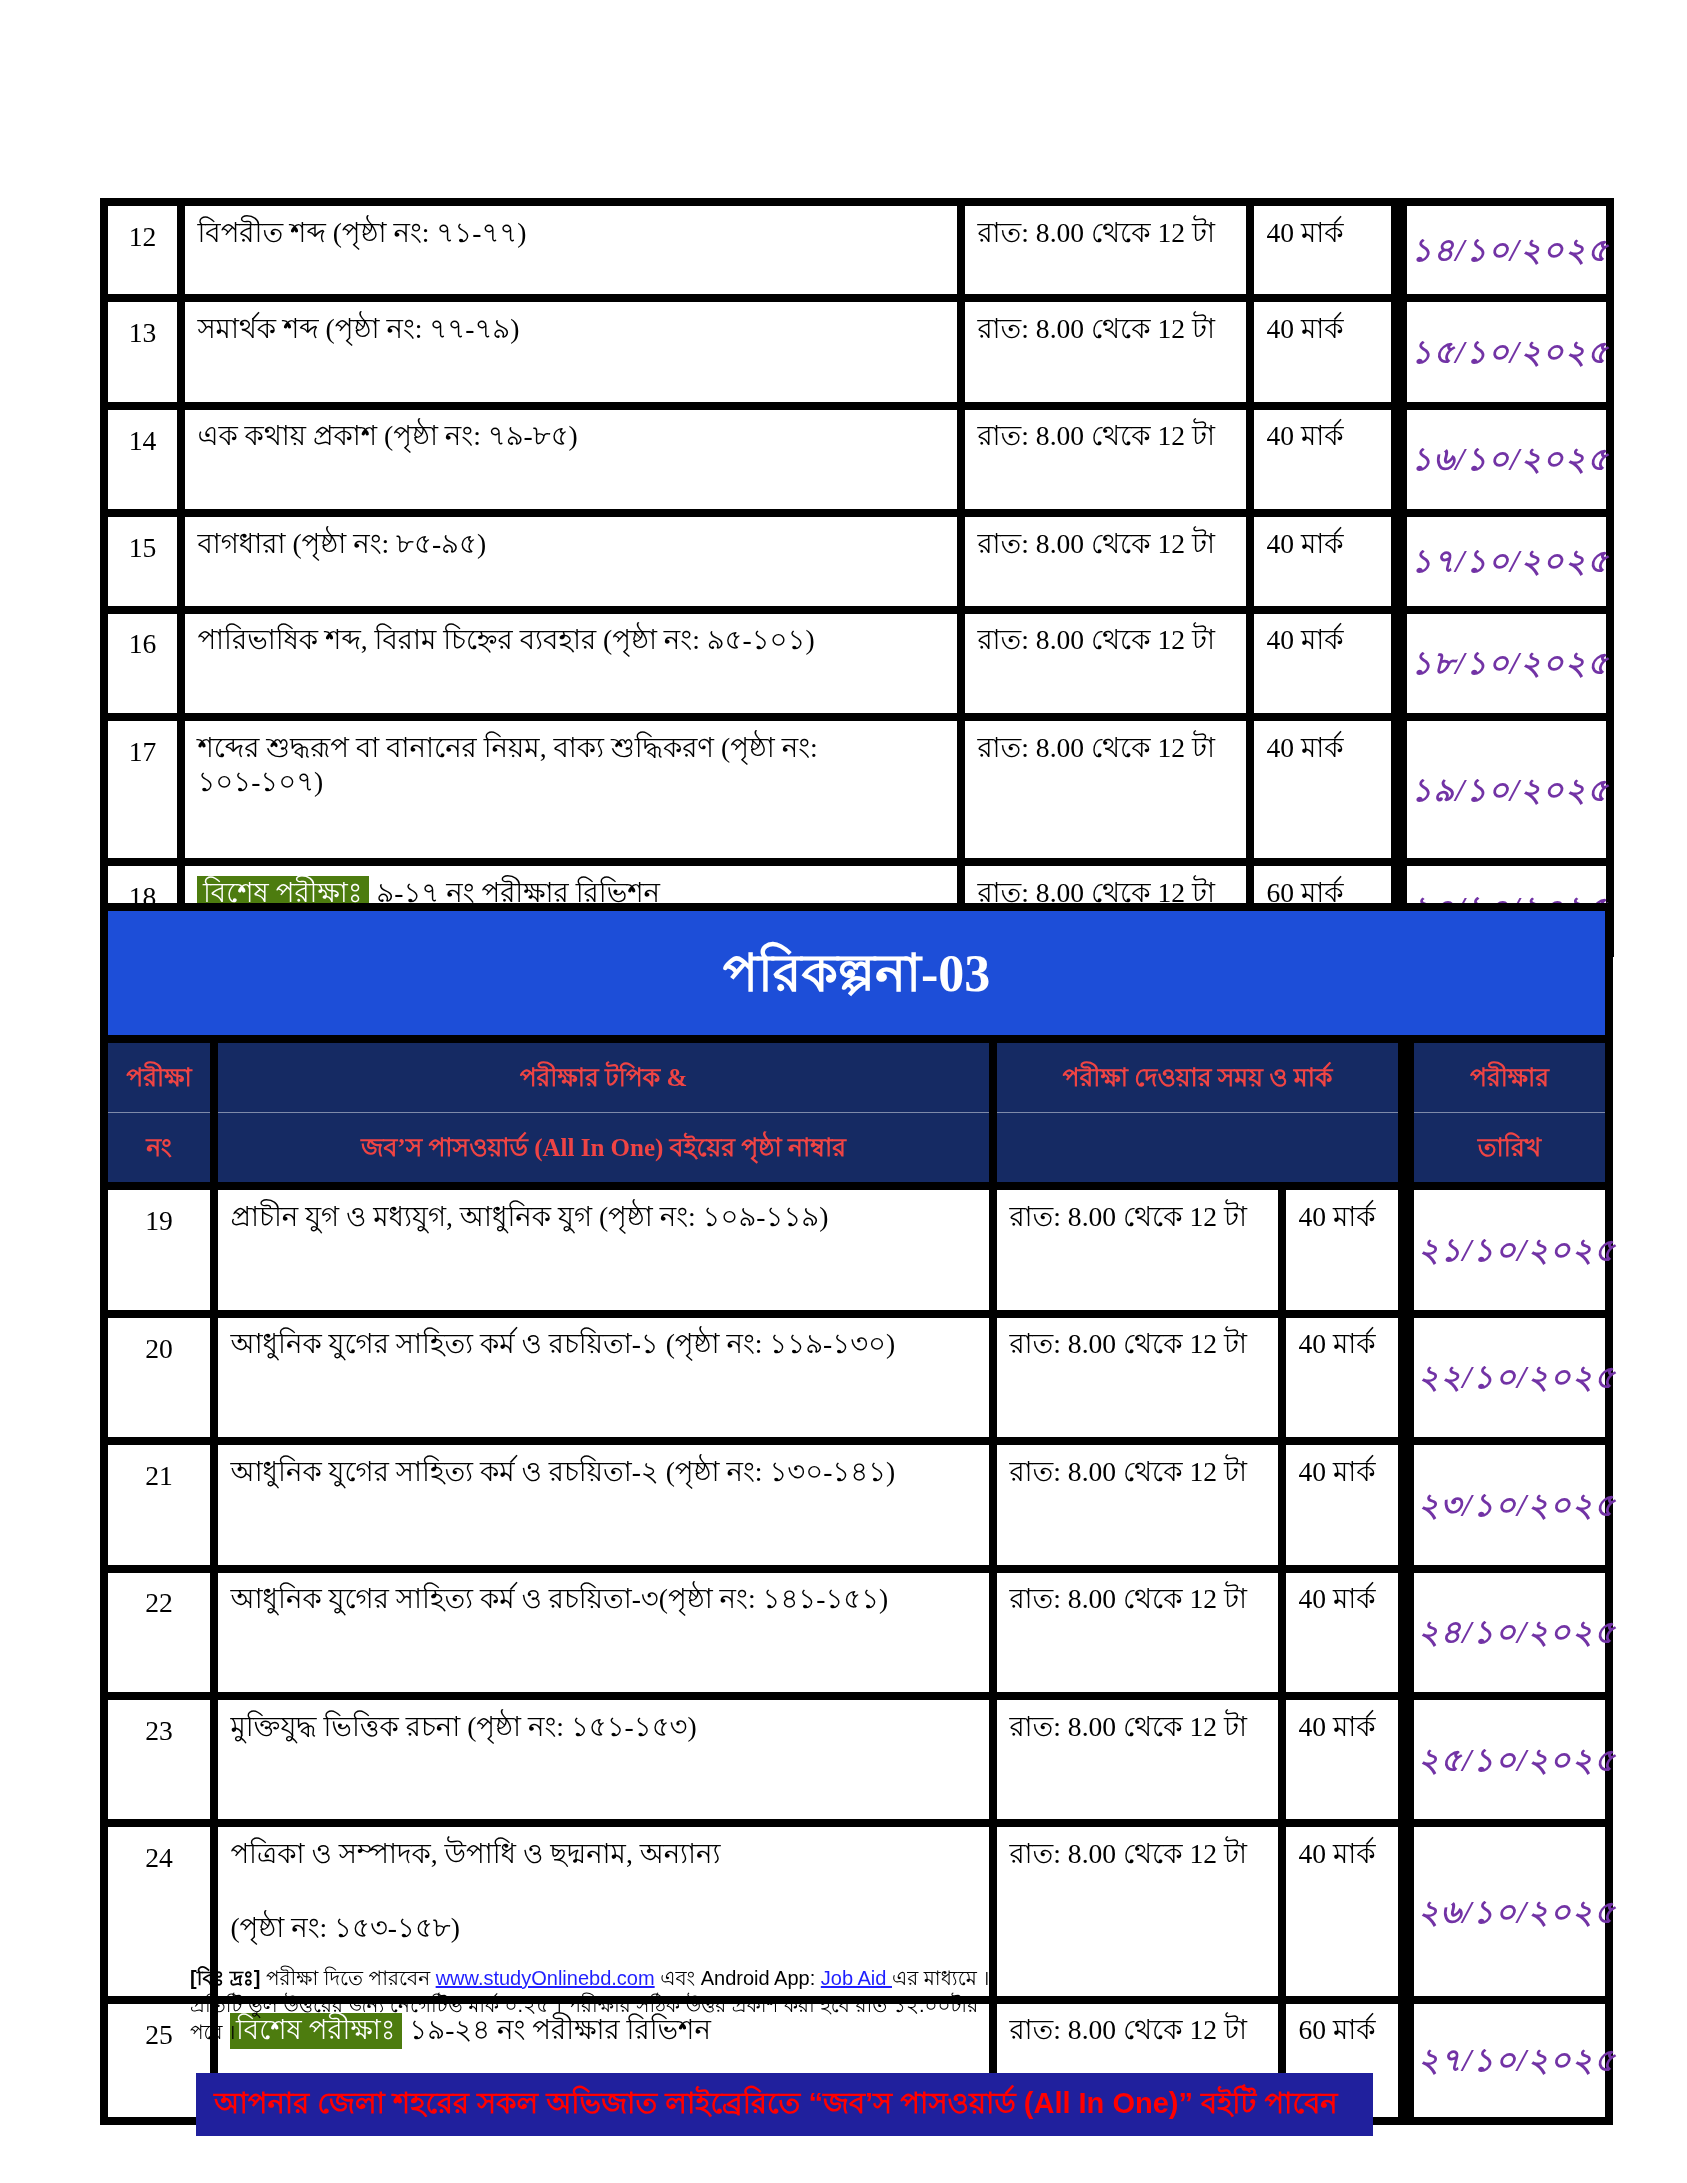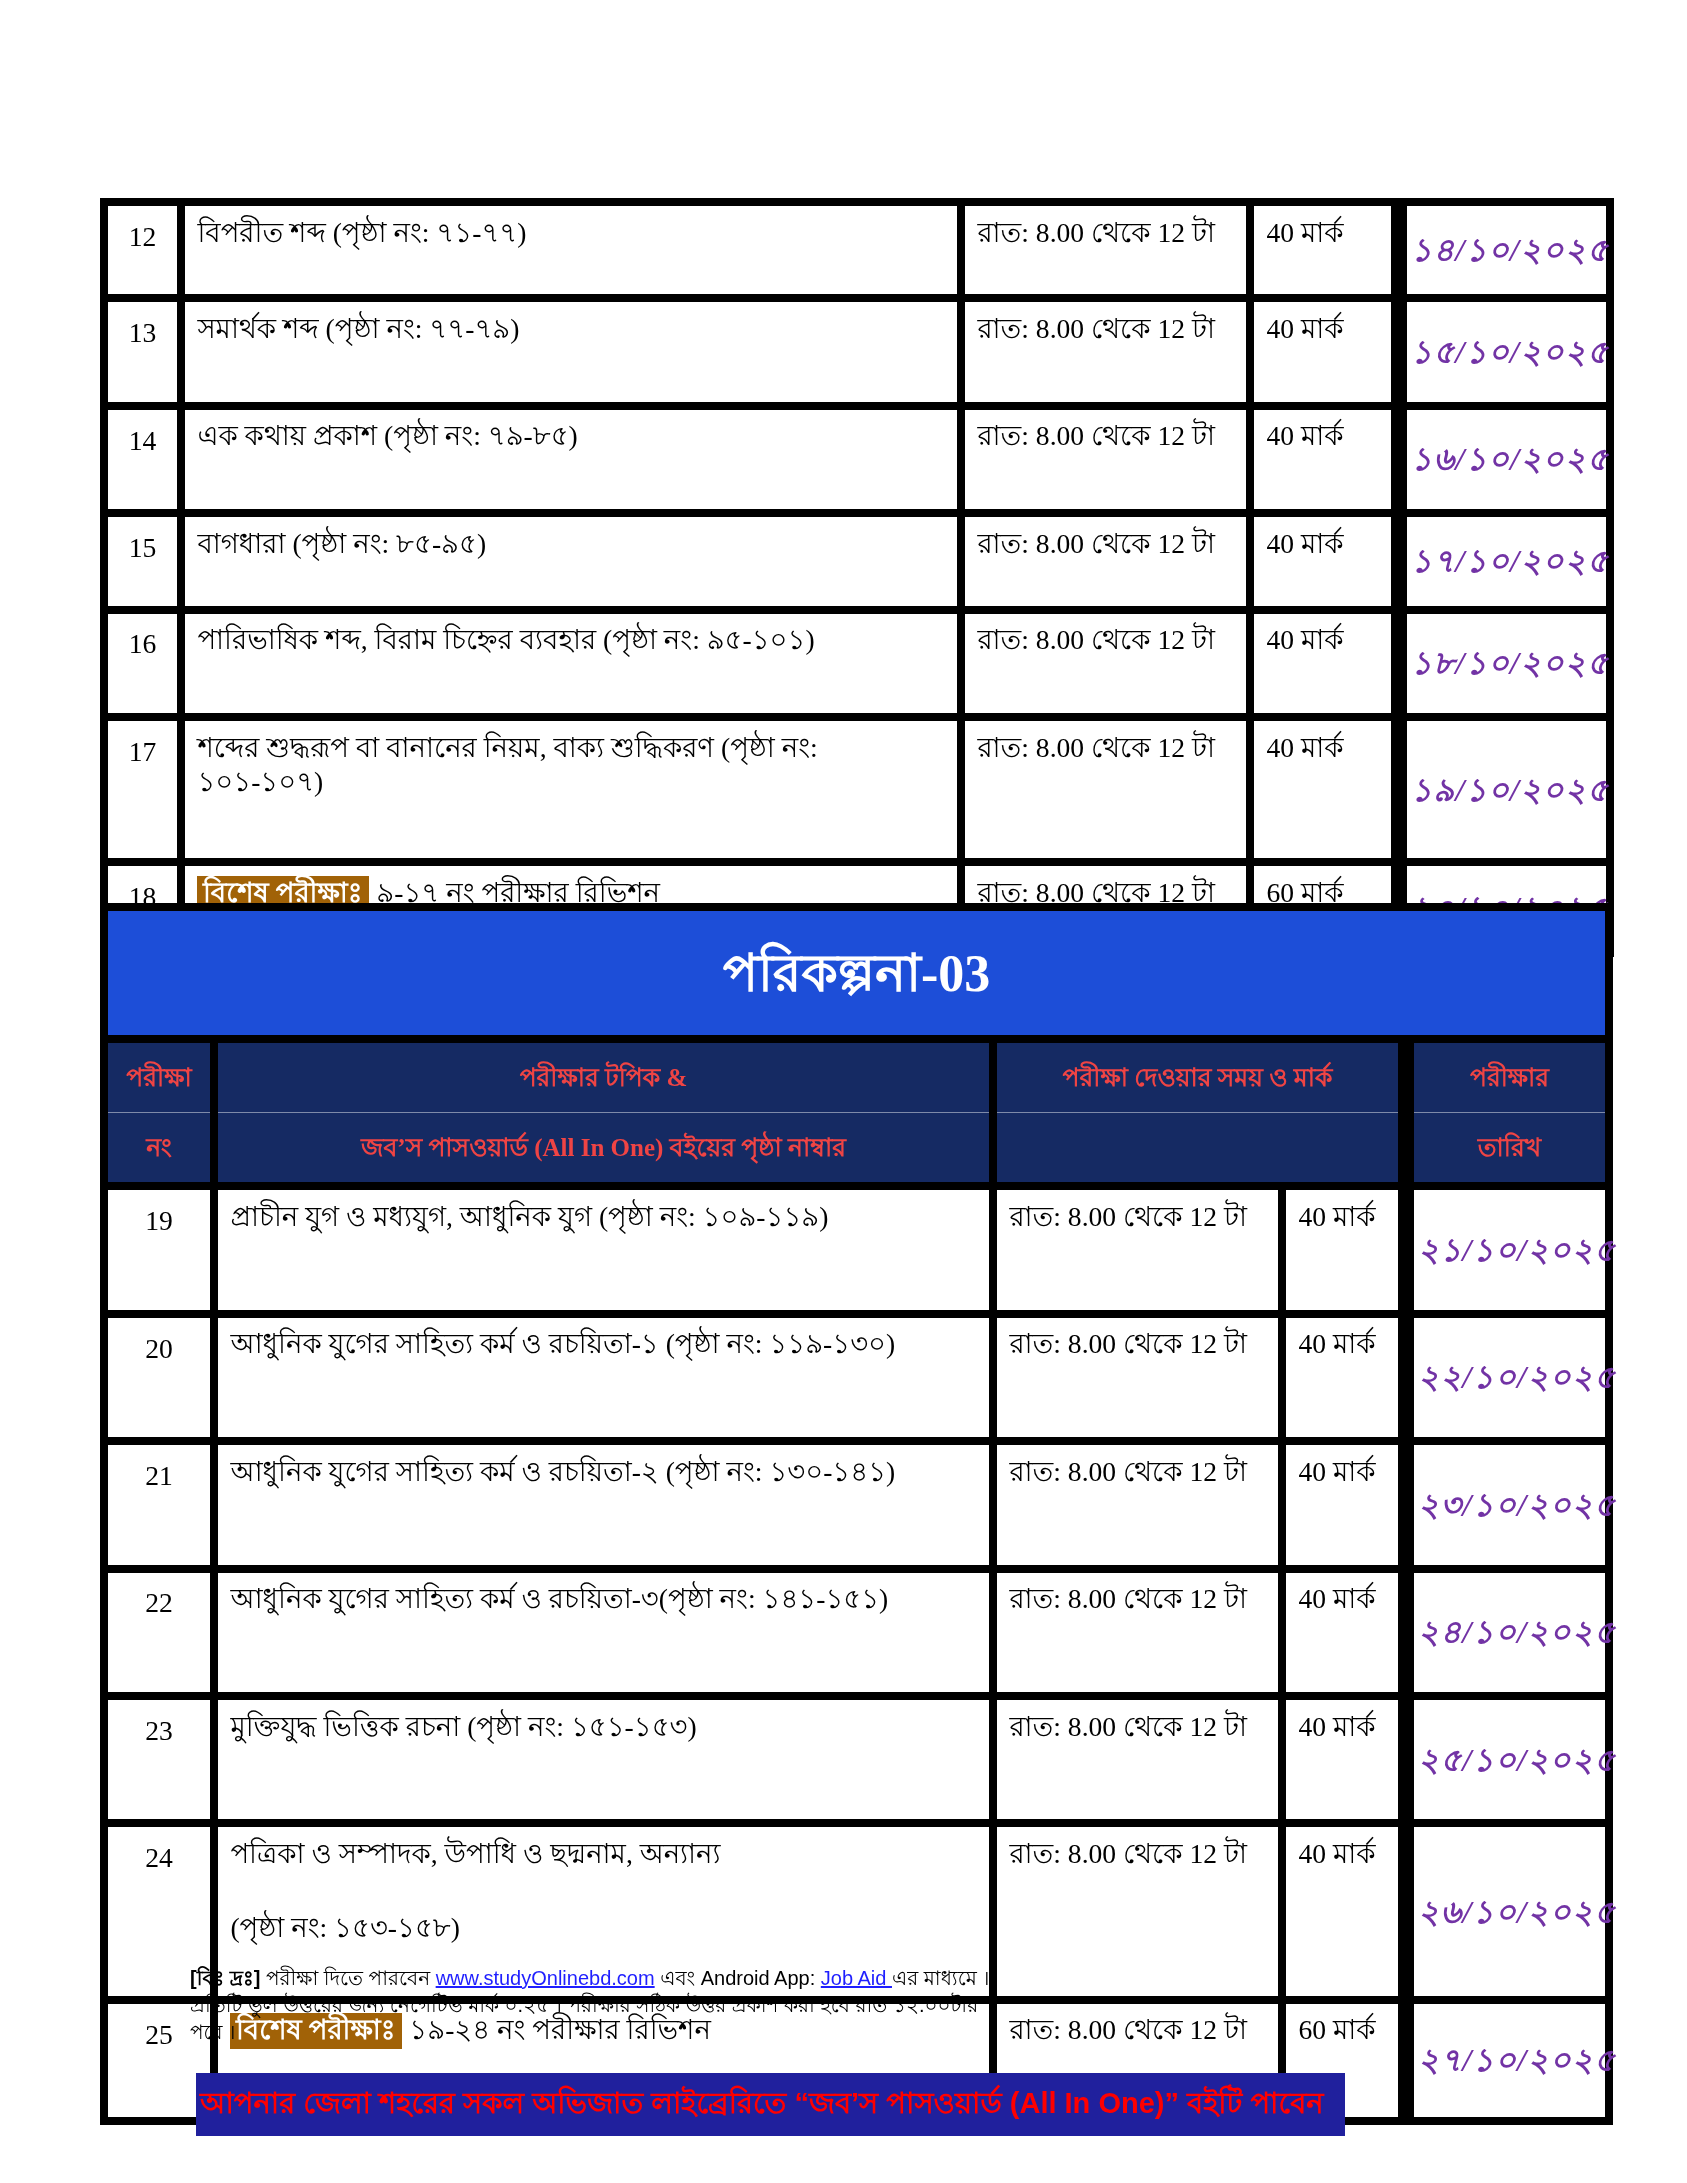--- a/index.html
+++ b/index.html
@@ -15,21 +15,21 @@
   
   .t2{position:absolute;left:100px;top:903px;width:1506px;}
 
   .c-no{text-align:center;padding-top:13.8px;}
   .c-time{white-space:nowrap;}
   .c-date{
     border-left-width:16.5px;text-align:center;vertical-align:middle;
     color:#7233a5;font-size:32px;font-style:italic;font-weight:600;padding:0 4.1px;
     letter-spacing:1.4px;
   }
-  .hl{background:#a16207;color:#fff;padding:1.4px 6.9px 4.1px 5.5px;font-weight:700;}
+  .hl{background:#4d7c0f;color:#fff;padding:1.4px 6.9px 4.1px 5.5px;font-weight:400;}
   .hl:empty{display:none;}
   .tline2{display:block;margin-top:40px;}
   .tline2:empty{display:none;}
 
   .title-cell{
     background:#1d4ed8;color:#fff;text-align:center;vertical-align:middle;
     font-size:52px;font-weight:700;height:124px;padding:0;
   }
   .hdr td{
     background:#152a63;color:#ef4444;font-weight:700;text-align:center;
@@ -52,21 +52,21 @@
     position:absolute;left:190px;top:1965px;width:1323px;
     font-family:"Liberation Sans","DejaVu Sans",sans-serif;
     font-size:20px;line-height:1.35;color:#000;
   }
   .notes .bold{font-weight:700;}
   .notes a{color:#1f1fff;text-decoration:underline;}
   .banner{
     position:absolute;left:196px;top:2073px;width:1141px;height:63px;
     background:#20209d;color:#ff0000;display:flex;align-items:center;
     font-family:"Liberation Sans","DejaVu Sans",sans-serif;
-    font-size:29px;font-weight:700;padding:0 4px;white-space:nowrap;overflow:hidden;
+    font-size:29px;font-weight:700;padding:0 18px;white-space:nowrap;overflow:hidden;
   }
 </style>
 </head>
 <body>
 
 <div class="page">
 
   <table class="t1">
     <colgroup>
         <col style="width:77px">

